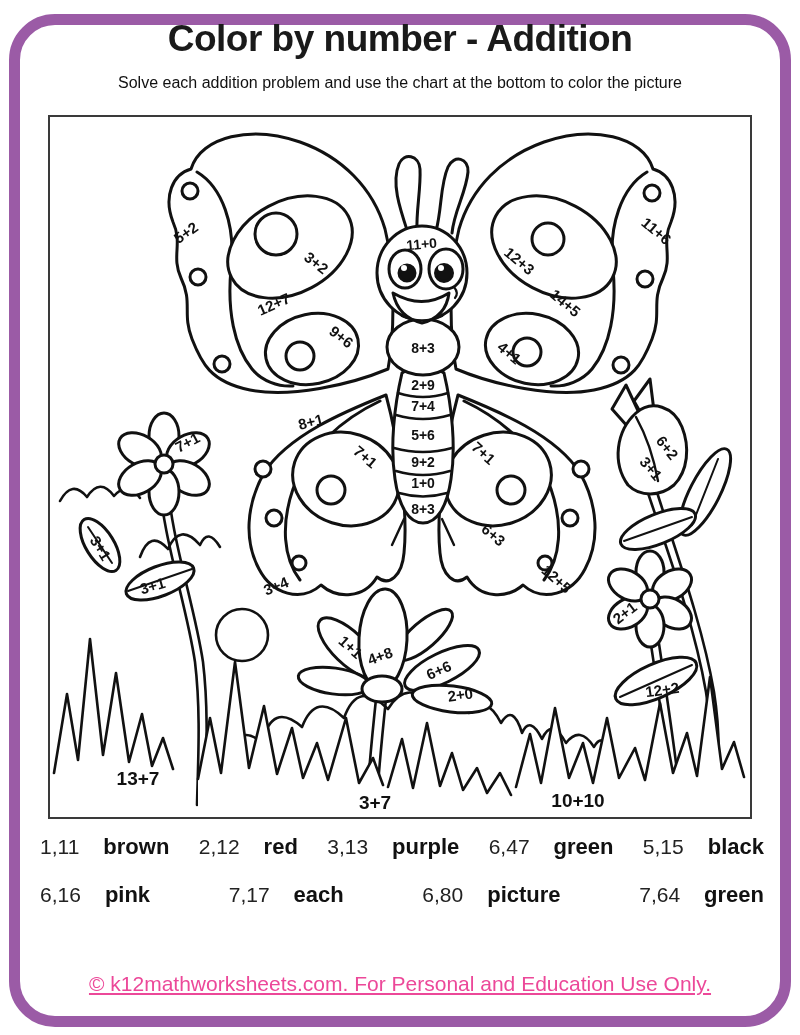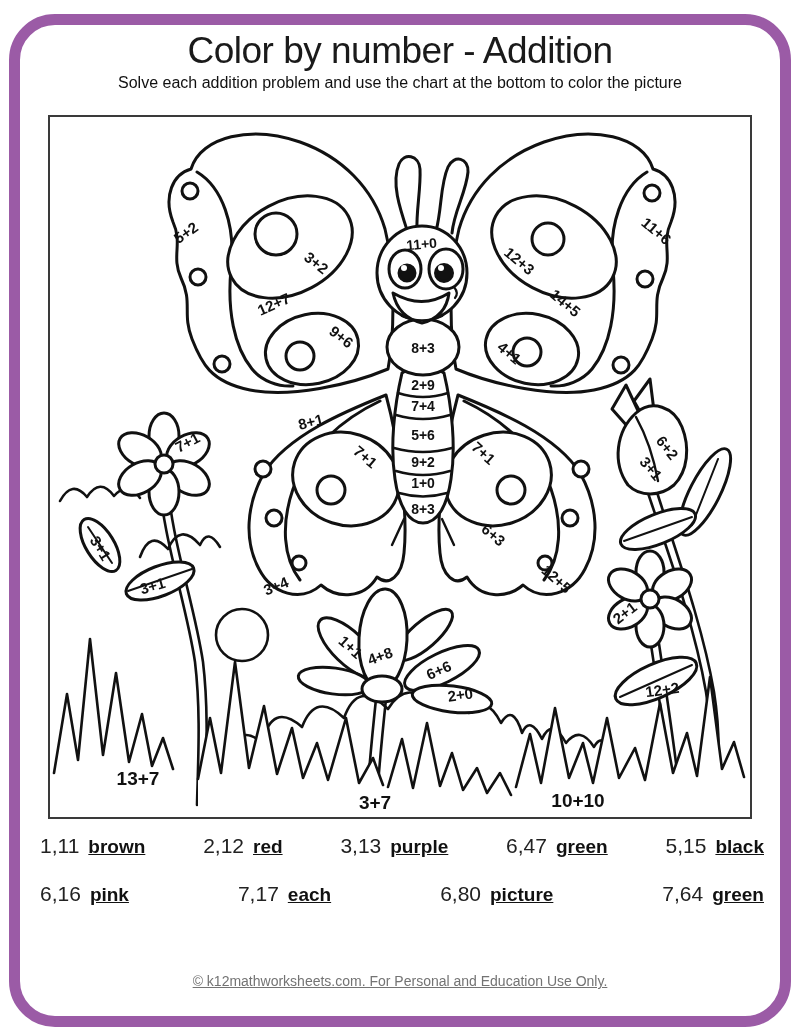--- a/index.html
+++ b/index.html
@@ -1,37 +1,37 @@
 <!DOCTYPE html>
 <html><head>
 <meta charset="utf-8">
 <style>
   html,body{margin:0;padding:0;background:#fff;}
   #page{position:relative;width:800px;height:1035px;background:#fff;overflow:hidden;
         font-family:"Liberation Sans",sans-serif;color:#1a1a1a;}
   #frame{position:absolute;left:9px;top:14px;right:9px;bottom:8px;
          border:11px solid #9b5ba6;border-radius:46px;pointer-events:none;}
-  #title{position:absolute;top:30px;left:0;width:100%;text-align:center;
-         font-size:37px;font-weight:normal;letter-spacing:-0.5px;}
+  #title{position:absolute;top:18px;left:0;width:100%;text-align:center;
+         font-size:37px;font-weight:bold;letter-spacing:-0.5px;}
   #subtitle{position:absolute;top:74px;left:0;width:100%;text-align:center;
          font-size:16px;font-weight:400;color:#111;}
   #picture-box{position:absolute;left:48px;top:115px;width:700px;height:700px;
          border:2px solid #3a3a3a;box-sizing:content-box;background:#fff;}
   svg{display:block;}
   svg text{font-family:"Liberation Sans",sans-serif;font-weight:bold;fill:#111;}
   .prob{font-size:15px;}
   .prob-sm{font-size:14px;}
   .prob-lg{font-size:19px;}
   #chart{position:absolute;left:40px;right:36px;top:834px;}
   .chart-row{display:flex;justify-content:space-between;align-items:baseline;height:34px;margin-bottom:14px;}
-  .cell{display:flex;align-items:flex-end;gap:9px;}
+  .cell{display:flex;align-items:center;gap:24px;}
   .nums{font-size:21px;color:#222;}
-  .cname{font-size:19px;font-weight:bold;color:#111;text-decoration:underline;}
+  .cname{font-size:22px;font-weight:bold;color:#111;}
   #footer{position:absolute;top:972px;left:0;width:100%;text-align:center;}
-  #footer span{font-size:14px;color:#737373;text-decoration:underline;}
+  #footer span{font-size:21px;color:#ec4899;text-decoration:underline;}
 </style>
 </head>
 <body>
 
 <div id="page">
   <div id="frame"></div>
   <div id="title">Color by number - Addition</div>
   <div id="subtitle">Solve each addition problem and use the chart at the bottom to color the picture</div>
 
   <div id="picture-box">

